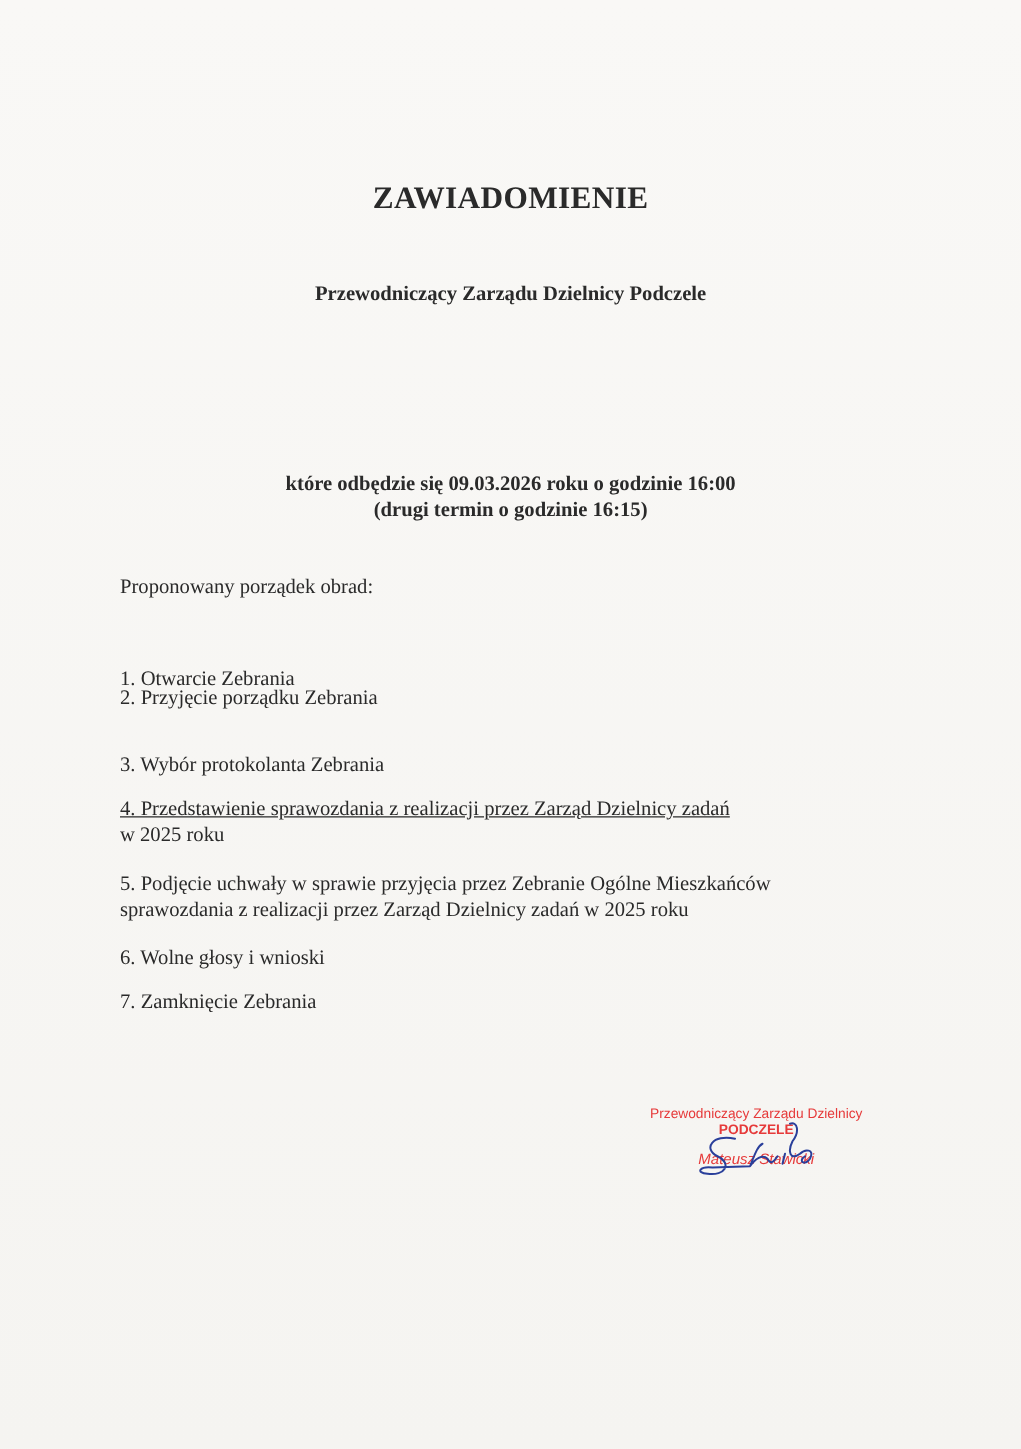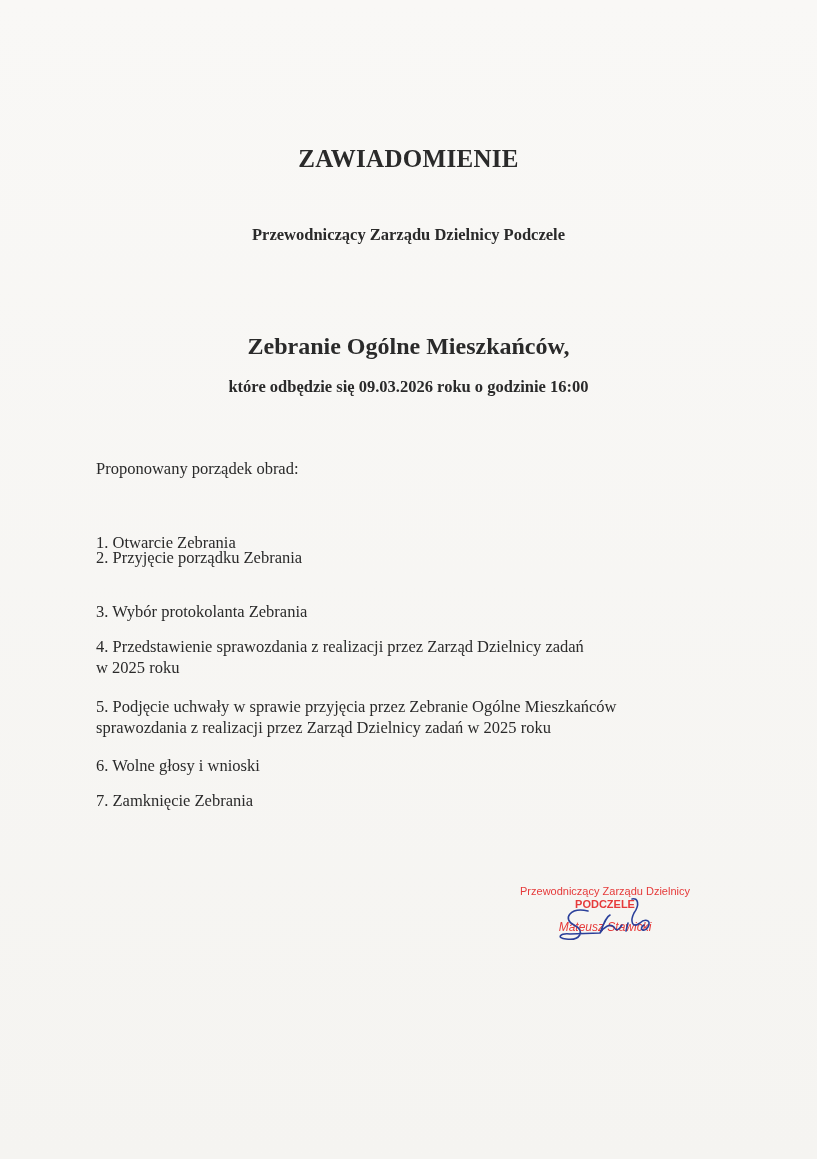--- a/index.html
+++ b/index.html
@@ -33,31 +33,31 @@
   </style>
 </head>
 <body>
 
 <div class="page">
 
   <div class="center title">ZAWIADOMIENIE</div>
 
   <div class="center line16" style="top:177px;">Przewodniczący Zarządu Dzielnicy Podczele</div>
 
-  <div class="center heading2" style="top:285px;">Zebranie Ogólne Mieszkańców,</div>
 
   <div class="center line16" style="top:329px;">które odbędzie się 09.03.2026 roku o godzinie 16:00</div>
+  <div class="center line16" style="top:350px;">(drugi termin o godzinie 16:15)</div>
 
   <div class="abs" style="left:96px; top:459px;">Proponowany porządek obrad:</div>
 
   <div>
     <div class="abs" style="left:96px; top:533px;">1. Otwarcie Zebrania</div>
     <div class="abs" style="left:96px; top:548px;">2. Przyjęcie porządku Zebrania</div>
     <div class="abs" style="left:96px; top:602px;">3. Wybór protokolanta Zebrania</div>
-    <div class="abs" style="left:96px; top:637px;">4. Przedstawienie sprawozdania z realizacji przez Zarząd Dzielnicy zadań</div>
+    <div class="abs" style="left:96px; top:637px;text-decoration:underline;">4. Przedstawienie sprawozdania z realizacji przez Zarząd Dzielnicy zadań</div>
     <div class="abs" style="left:96px; top:658px;">w 2025 roku</div>
     <div class="abs" style="left:96px; top:697px;">5. Podjęcie uchwały w sprawie przyjęcia przez Zebranie Ogólne Mieszkańców</div>
     <div class="abs" style="left:96px; top:718px;">sprawozdania z realizacji przez Zarząd Dzielnicy zadań w 2025 roku</div>
     <div class="abs" style="left:96px; top:756px;">6. Wolne głosy i wnioski</div>
     <div class="abs" style="left:96px; top:791px;">7. Zamknięcie Zebrania</div>
   </div>
 
   <div class="stamp">
     <div class="l1">Przewodniczący Zarządu Dzielnicy</div>
     <div class="l2">PODCZELE</div>

